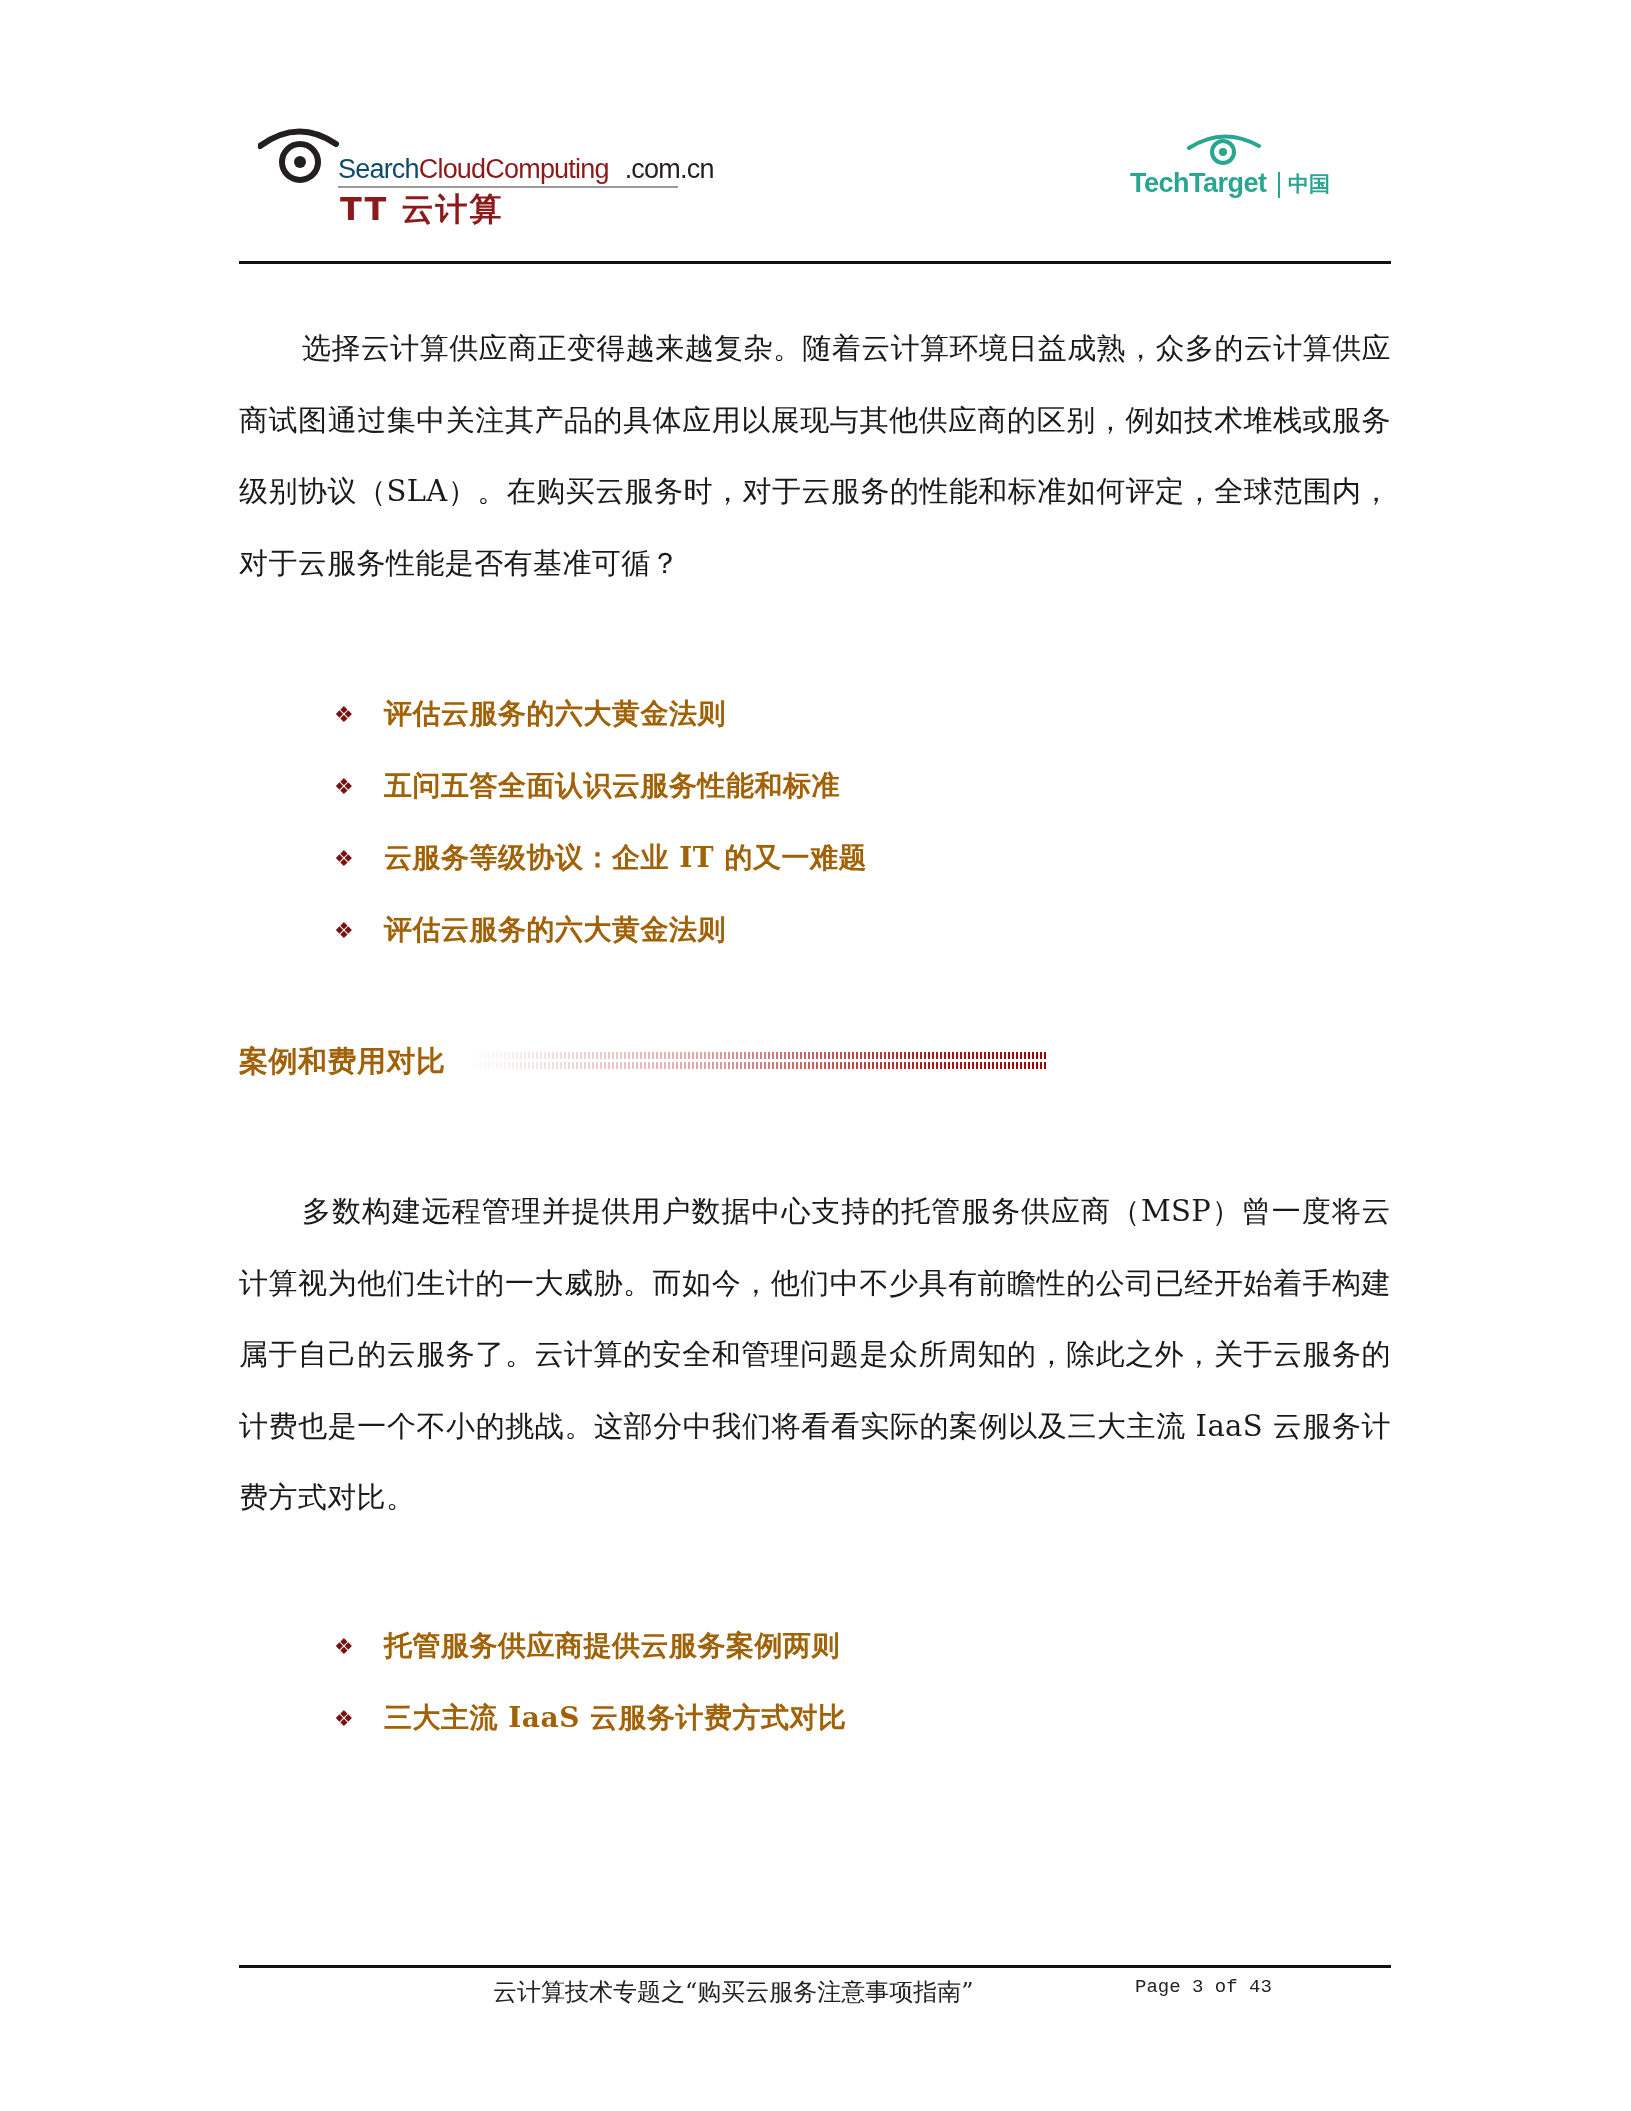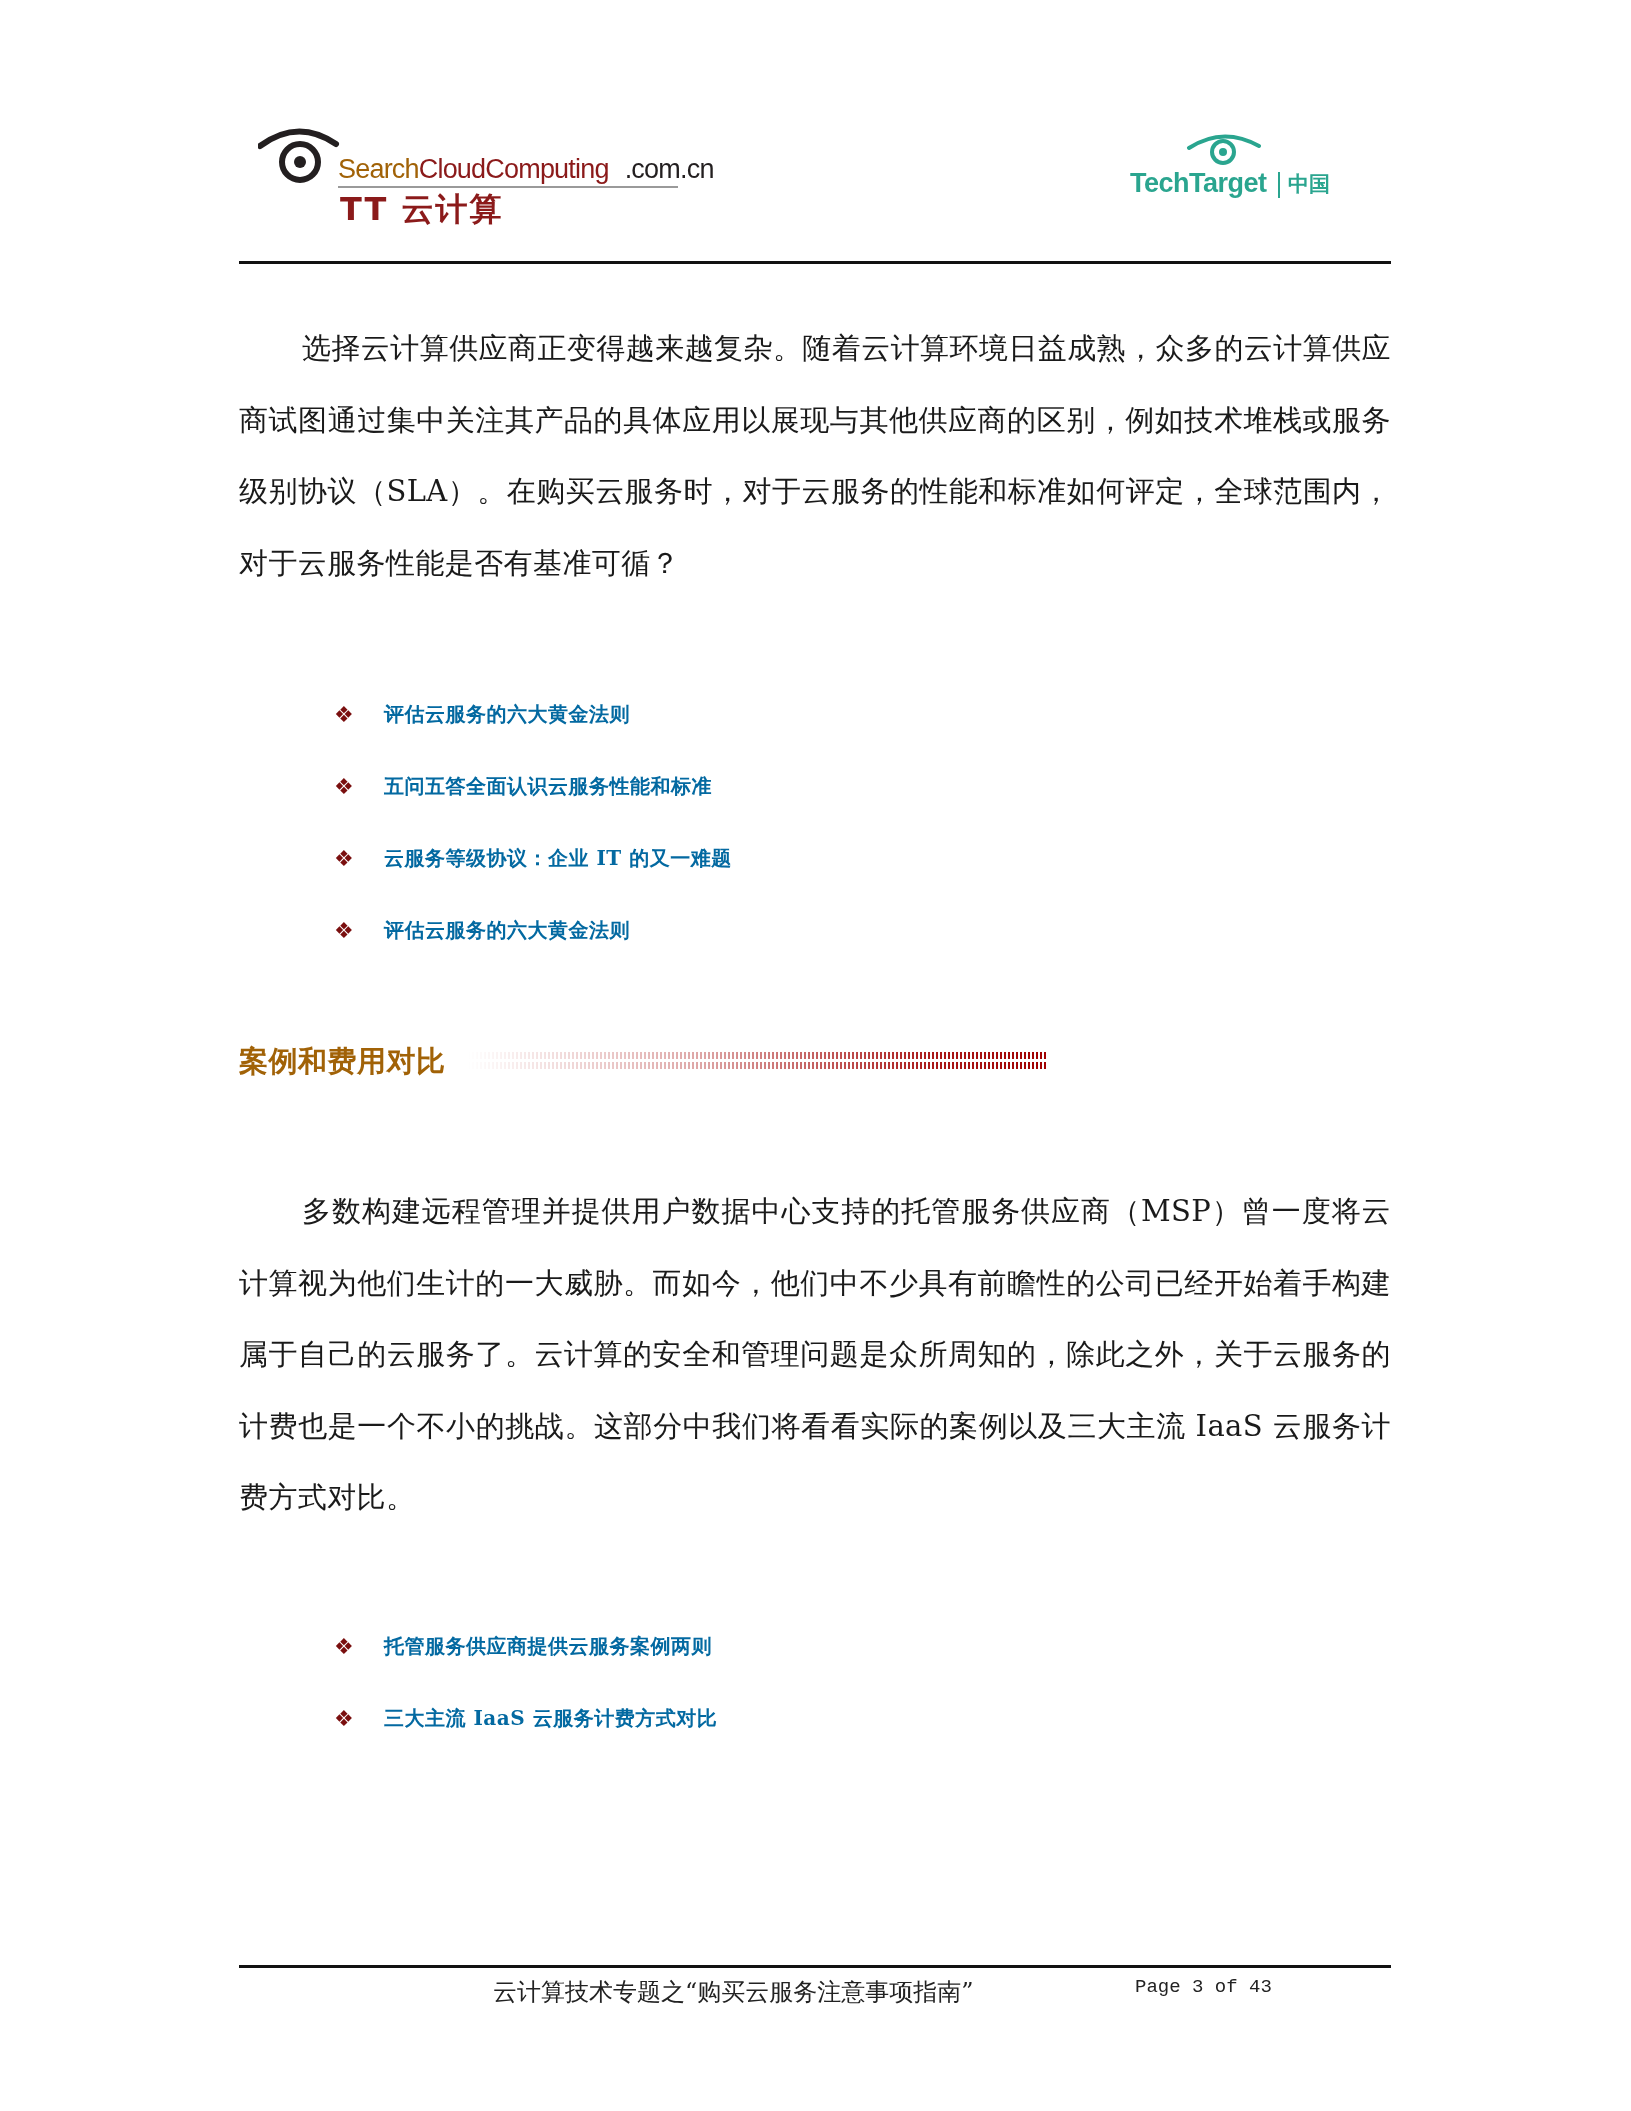--- a/index.html
+++ b/index.html
@@ -2,21 +2,21 @@
 <html><head>
   <meta charset="utf-8">
   <style>
     html, body { margin: 0; padding: 0; background: #ffffff; }
     body { width: 1631px; height: 2111px; position: relative; overflow: hidden; font-family: "DejaVu Serif", "Liberation Serif", serif; color: #000; }
 
     
     .logo-left { position: absolute; left: 258px; top: 124px; width: 420px; height: 110px; }
     .logo-left .eye-svg { position: absolute; left: 0; top: 0; }
     .logo-left .site-name { position: absolute; left: 80px; top: 30px; font-family: "Liberation Sans", sans-serif; font-size: 27px; letter-spacing: -0.8px; white-space: nowrap; }
-    .logo-left .site-search { color: #a16207; text-align: center; }
+    .logo-left .site-search { color: #0c4a6e; text-align: center; }
     .logo-left .site-cloud { color: #8b1a1a; }
     .logo-left .site-domain { color: #231f20; padding-left: 16px; }
     .logo-left .site-underline { position: absolute; left: 80px; top: 62px; width: 340px; height: 2px; background: #9a9a9a; }
     .logo-left .tt-label { position: absolute; left: 82px; top: 64px; font-family: "DejaVu Sans", sans-serif; font-weight: bold; font-size: 32px; color: #8b1a1a; letter-spacing: 2px; white-space: nowrap; }
 
     .logo-right { position: absolute; left: 1130px; top: 130px; width: 230px; height: 80px; }
     .logo-right .tt-eye { position: absolute; left: 55px; top: 0; }
     .logo-right .tt-text { position: absolute; left: 0; top: 38px; font-family: "Liberation Sans", sans-serif; font-weight: bold; font-size: 27px; color: #2aa58f; letter-spacing: -0.5px; white-space: nowrap; }
     .logo-right .tt-sep { position: absolute; left: 148px; top: 42px; width: 2px; height: 26px; background: #2aa58f; }
     .logo-right .tt-cn { position: absolute; left: 158px; top: 40px; font-family: "DejaVu Sans", sans-serif; font-weight: bold; font-size: 21px; color: #2aa58f; white-space: nowrap; }
@@ -28,21 +28,21 @@
     
     .para { position: absolute; left: 239px; width: 1152px; font-size: 29px; line-height: 71.5px; text-align: justify; text-indent: 63px; color: #1a1a1a; letter-spacing: 0.4px; }
     .para.p1 { top: 313px; }
     .para.p2 { top: 1176px; }
 
     .link-list { position: absolute; left: 334px; list-style: none; margin: 0; padding: 0; }
     .link-list.l1 { top: 678px; }
     .link-list.l2 { top: 1610px; }
     .link-list li { height: 72px; display: flex; align-items: center; cursor: pointer; }
     .link-list .bullet { display: inline-block; width: 50px; color: #7a0f0f; font-size: 22px; font-family: "DejaVu Sans", sans-serif; }
-    .link-list .link-text { font-size: 20px; font-weight: bold; color: #0369a1; letter-spacing: 0.5px; }
+    .link-list .link-text { font-size: 28px; font-weight: bold; color: #a16207; letter-spacing: 0.5px; }
 
     .section-title { position: absolute; left: 239px; top: 1042px; display: flex; align-items: center; }
     .section-title .title-text { font-family: "DejaVu Sans", sans-serif; font-weight: bold; font-size: 29px; color: #a16207; letter-spacing: 0.5px; }
     .section-title .dots { margin-left: 22px; width: 580px; height: 20px;
       background-image:
         repeating-linear-gradient(90deg, transparent 0 2px, rgba(255,255,255,1) 2px 4px),
         linear-gradient(90deg, rgba(160,0,0,0) 0%, rgba(160,0,0,0.35) 40%, rgba(160,0,0,0.9) 80%, #a00000 100%);
       -webkit-mask-image: repeating-linear-gradient(180deg, #000 0 7px, transparent 7px 10px);
       mask-image: repeating-linear-gradient(180deg, #000 0 7px, transparent 7px 10px);
     }

